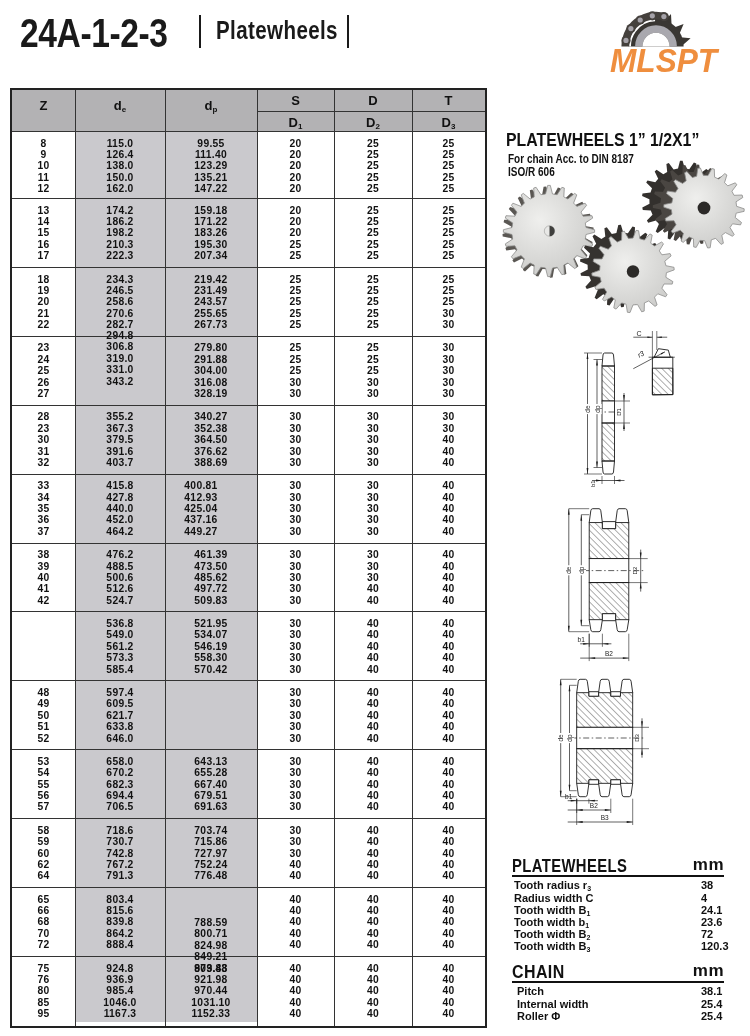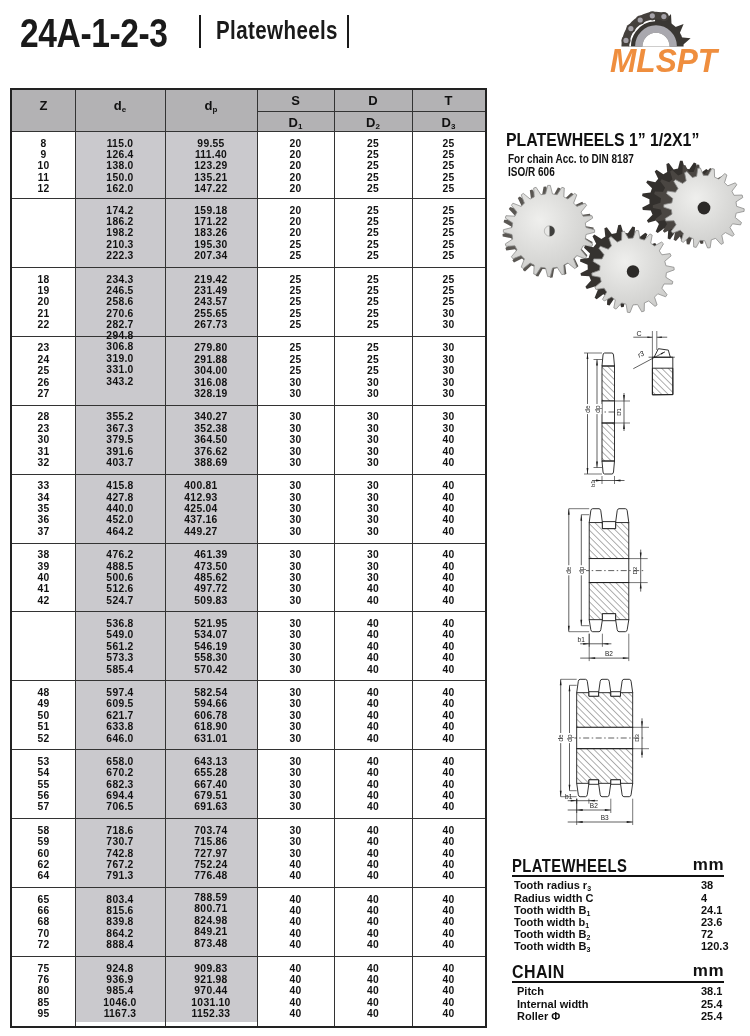--- a/index.html
+++ b/index.html
@@ -123,20 +123,27 @@
       <div>25</div>
       <div>25</div>
     </div>
 <div class="bt" style="left:400px;top:47.6px;width:73px">
       <div>25</div>
       <div>25</div>
       <div>25</div>
       <div>25</div>
       <div>25</div>
     </div>
+<div class="bt" style="left:0px;top:114.6px;width:63px">
+      <div>13</div>
+      <div>14</div>
+      <div>15</div>
+      <div>16</div>
+      <div>17</div>
+    </div>
 <div class="bt" style="left:63px;top:114.6px;width:90px">
       <div>174.2</div>
       <div>186.2</div>
       <div>198.2</div>
       <div>210.3</div>
       <div>222.3</div>
     </div>
 <div class="bt" style="left:153px;top:114.6px;width:92px">
       <div>159.18</div>
       <div>171.22</div>
@@ -417,27 +424,20 @@
       <div>51</div>
       <div>52</div>
     </div>
 <div class="bt" style="left:63px;top:596.9px;width:90px">
       <div>597.4</div>
       <div>609.5</div>
       <div>621.7</div>
       <div>633.8</div>
       <div>646.0</div>
     </div>
-<div class="bt" style="left:153px;top:596.9px;width:92px">
-      <div>582.54</div>
-      <div>594.66</div>
-      <div>606.78</div>
-      <div>618.90</div>
-      <div>631.01</div>
-    </div>
 <div class="bt" style="left:245px;top:596.9px;width:77px">
       <div>30</div>
       <div>30</div>
       <div>30</div>
       <div>30</div>
       <div>30</div>
     </div>
 <div class="bt" style="left:322px;top:596.9px;width:78px">
       <div>40</div>
       <div>40</div>
@@ -543,21 +543,21 @@
       <div>70</div>
       <div>72</div>
     </div>
 <div class="bt" style="left:63px;top:803.6px;width:90px">
       <div>803.4</div>
       <div>815.6</div>
       <div>839.8</div>
       <div>864.2</div>
       <div>888.4</div>
     </div>
-<div class="bt" style="left:153px;top:802px;width:92px">
+<div class="bt" style="left:153px;top:827px;width:92px">
       <div>788.59</div>
       <div>800.71</div>
       <div>824.98</div>
       <div>849.21</div>
       <div>873.48</div>
     </div>
 <div class="bt" style="left:245px;top:803.6px;width:77px">
       <div>40</div>
       <div>40</div>
       <div>40</div>

